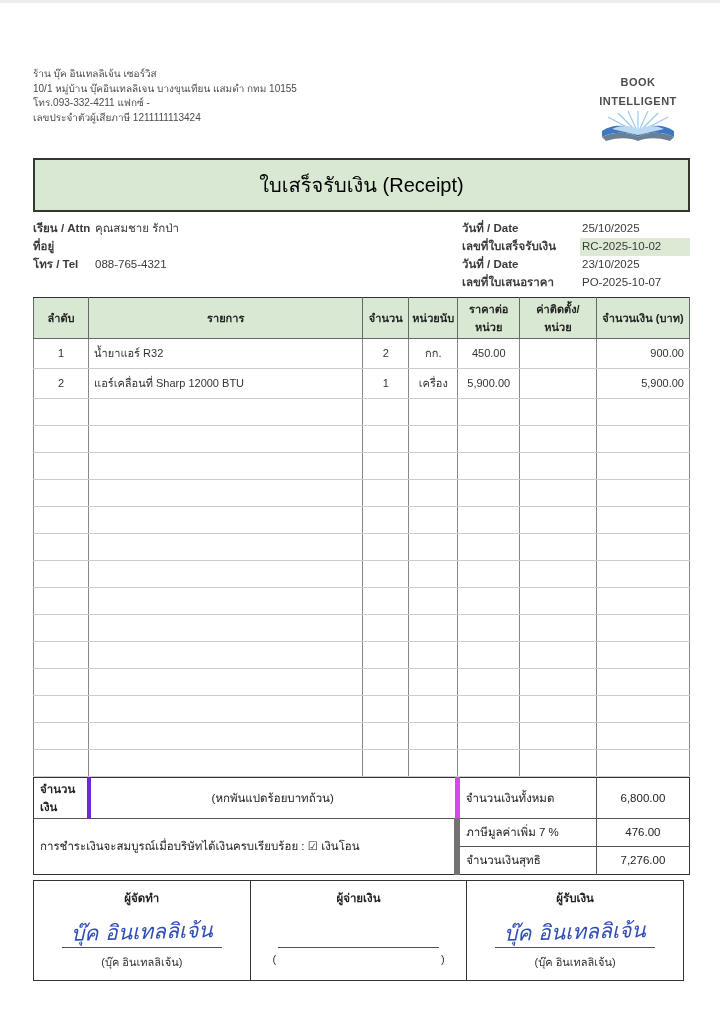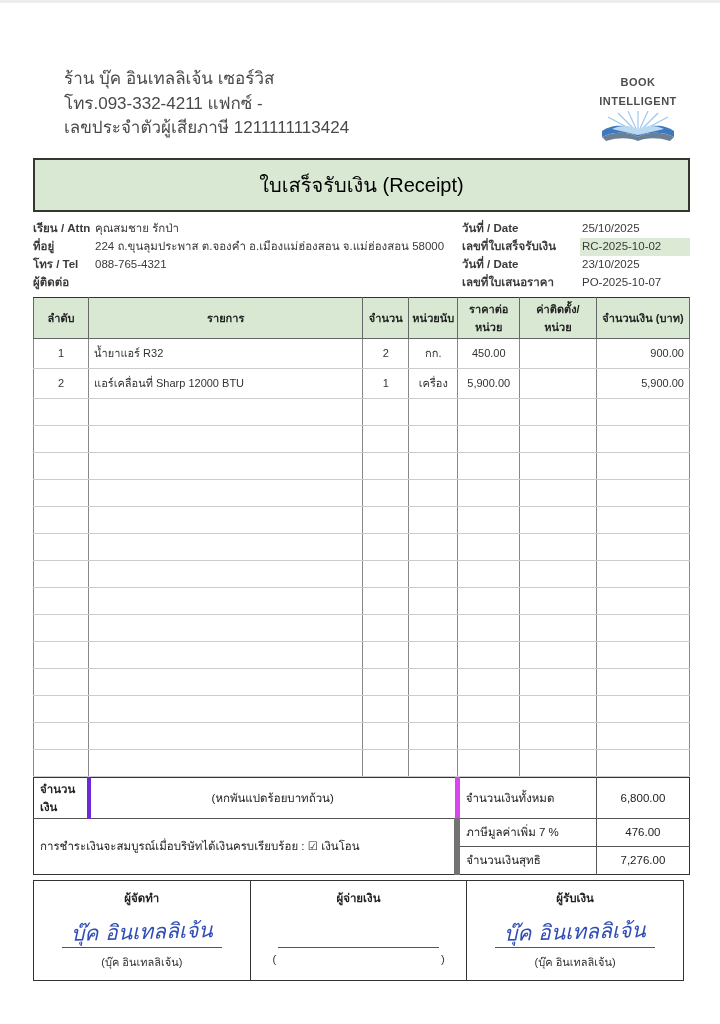--- a/index.html
+++ b/index.html
@@ -9,21 +9,21 @@
     color: #3a3a3a;
     width: 720px; height: 1024px;
     position: relative;
     overflow: hidden;
   }
   .top-strip { height: 3px; background: #ededed; width: 100%; }
   .page { padding: 64px 30px 0 33px; }
 
   
   .header-row { display: flex; justify-content: space-between; align-items: flex-start; }
-  .company-block { font-size: 17px; line-height: 1.45; color: #4a4a4a; margin-left: 31px; }
+  .company-block { font-size: 10px; line-height: 1.45; color: #4a4a4a; }
   .logo-block { width: 104px; text-align: center; margin-top: 6px; }
   .logo-word { font-size: 11px; font-weight: bold; color: #4d4d4d; letter-spacing: .5px; line-height: 1.7; }
   .logo-book { margin-top: 1px; }
 
   
   .banner {
     margin-top: 9px;
     background: #d9e8d3;
     border: 2px solid #33382f;
     height: 54px;
@@ -90,20 +90,21 @@
 </head>
 <body>
 
 <div class="top-strip"></div>
 
 <div class="page">
 
   <div class="header-row">
     <div class="company-block">
       <div>ร้าน บุ๊ค อินเทลลิเจ้น เซอร์วิส</div>
+      <div>10/1 หมู่บ้าน บุ๊คอินเทลลิเจน บางขุนเทียน แสมดำ กทม 10155</div>
       <div>โทร.093-332-4211 แฟกซ์ -</div>
       <div>เลขประจำตัวผู้เสียภาษี 1211111113424</div>
     </div>
     <div class="logo-block">
       <div class="logo-word">BOOK</div>
       <div class="logo-word">INTELLIGENT</div>
       <div class="logo-book">
         <svg width="84" height="34" viewBox="0 0 84 34">
           <g stroke="#9dc9ef" stroke-width="1.2">
             <line x1="42" y1="22" x2="12" y2="6"></line>
@@ -128,29 +129,24 @@
   </div>
 
   <div class="info-row">
     <div class="info-left">
       <div class="irow">
         <span class="ilabel">เรียน / Attn</span>
         <span class="ival">คุณสมชาย รักป่า</span>
       </div>
       <div class="irow">
         <span class="ilabel">ที่อยู่</span>
-        <span class="ival">224 ถ.ขุนลุมประพาส ต.จองคำ อ.เมืองแม่ฮ่องสอน จ.แม่ฮ่องสอน 58000</span>
       </div>
       <div class="irow">
         <span class="ilabel">โทร / Tel</span>
         <span class="ival">088-765-4321</span>
-      </div>
-      <div class="irow">
-        <span class="ilabel">ผู้ติดต่อ</span>
-        <span class="ival"></span>
       </div>
     </div>
     <div class="info-right">
       <div class="irow">
         <span class="ilabel">วันที่ / Date</span>
         <span class="ival">25/10/2025</span>
       </div>
       <div class="irow">
         <span class="ilabel">เลขที่ใบเสร็จรับเงิน</span>
         <span class="ival hl">RC-2025-10-02</span>

